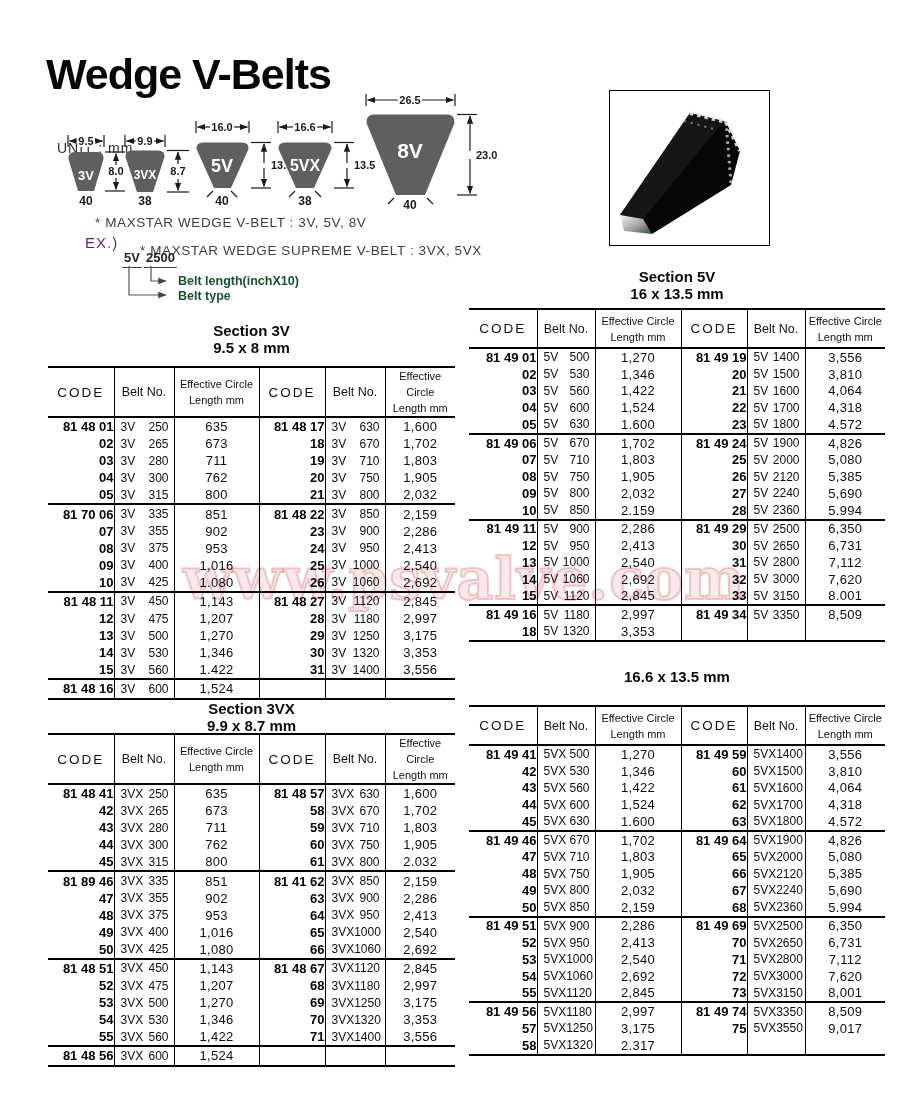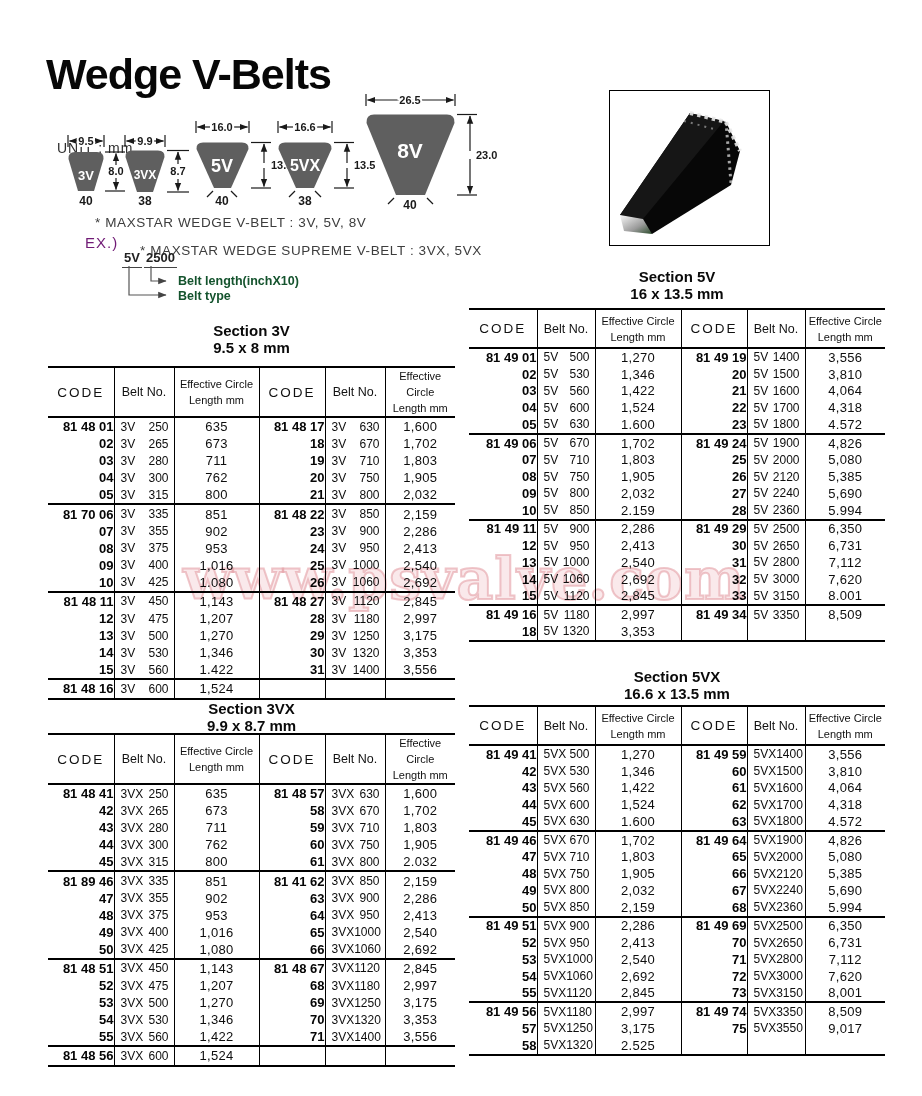--- a/index.html
+++ b/index.html
@@ -216,21 +216,20 @@
   </div>
   <div class="abs sect sect-5v">
     <div>Section 5V</div>
     <div>16 x 13.5 mm</div>
   </div>
   <div class="abs sect sect-3vx">
     <div>Section 3VX</div>
     <div>9.9 x 8.7 mm</div>
   </div>
   <div class="abs sect sect-5vx">
-    <div>Section 5VX</div>
     <div>16.6 x 13.5 mm</div>
   </div>
 
   <div class="abs twrap-3v">
       <table class="vt t16">
         <colgroup>
           <col style="width: 66px;">
           <col style="width: 60px;">
           <col style="width: 85px;">
           <col style="width: 66px;">
@@ -1502,21 +1501,21 @@
             <td class="len">9,017</td>
           </tr>
           <tr>
             <td class="code">58</td>
             <td class="belt">
               <span class="bw">
                 <span>5VX</span>
                 <span>1320</span>
               </span>
             </td>
-            <td class="len">2.525</td>
+            <td class="len">2.317</td>
             <td class="code"></td>
             <td class="belt"></td>
             <td class="len"></td>
           </tr>
         </tbody>
       </table>
     </div>
 
 </div>
 

